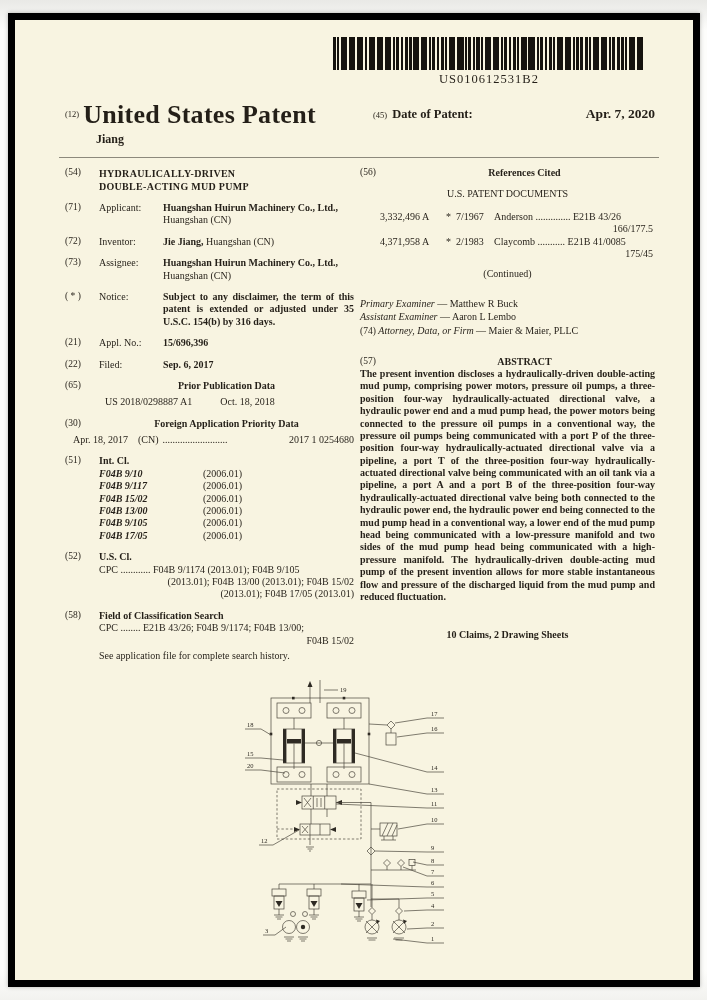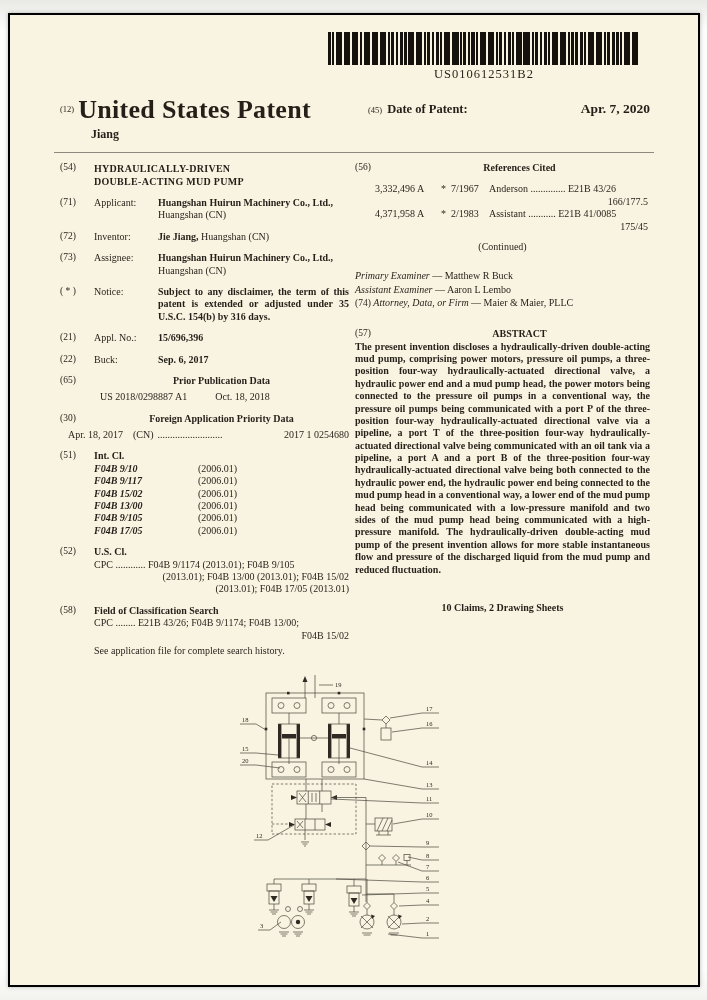--- a/index.html
+++ b/index.html
@@ -1,18 +1,18 @@
 <!DOCTYPE html>
 <html><head>
 <meta charset="utf-8">
 <style>
   * { margin:0; padding:0; box-sizing:border-box; }
   html,body { width:707px; height:1000px; }
   body { background:linear-gradient(180deg,#e9e9e6 0%,#fdfdfb 3%,#fdfdfb 97%,#f2f2ef 100%); font-family:"Liberation Serif", serif; color:#241f18; }
-  .sheet { position:absolute; left:8px; top:13px; width:692px; height:974px; background:#f8f4e1; box-shadow:0 0 4px rgba(60,60,55,.35); border:2px solid #000000; overflow:hidden; }
+  .sheet { position:absolute; left:8px; top:13px; width:692px; height:974px; background:#f8f4e1; box-shadow:0 0 4px rgba(60,60,55,.35); border:7px solid #000000; overflow:hidden; }
 
   
   .barcode { position:absolute; left:318px; top:17px; width:312px; height:33px;
     background:
       repeating-linear-gradient(90deg,#15120e 0 2px,transparent 2px 4px),
       repeating-linear-gradient(90deg,#15120e 0 3px,transparent 3px 9px),
       repeating-linear-gradient(90deg,#15120e 0 1px,transparent 1px 13px);
   }
   .barcode-label { position:absolute; left:318px; top:52px; width:312px; text-align:center; font-size:12.5px; letter-spacing:1px; }
 
@@ -123,21 +123,21 @@
     </div>
 
     <div class="sec row">
       <span class="num">(21)</span>
       <span>Appl. No.:</span>
       <span class="b">15/696,396</span>
     </div>
 
     <div class="sec row">
       <span class="num">(22)</span>
-      <span>Buck:</span>
+      <span>Filed:</span>
       <span class="b">Sep. 6, 2017</span>
     </div>
 
     <div class="sec">
       <div class="row2">
         <span class="num">(65)</span>
         <span class="b ctr">Prior Publication Data</span>
       </div>
       <div class="publine">
         <span>US 2018/0298887 A1</span>
@@ -209,34 +209,35 @@
       <div class="f58-see">See application file for complete search history.</div>
     </div>
   </div>
 
   <div class="col col-r">
 
     <div class="sec row2">
       <span class="num">(56)</span>
       <span class="b ctr">References Cited</span>
     </div>
+    <div class="ctr" style="margin-bottom:10px;">U.S. PATENT DOCUMENTS</div>
 
     <div class="refrow">
       <span>3,332,496 A</span>
       <span>*</span>
       <span>7/1967</span>
       <span><span>Anderson</span><span> .............. </span><span>E21B 43/26</span></span>
     </div>
     <div class="refcls2">166/177.5</div>
 
     <div class="refrow">
       <span>4,371,958 A</span>
       <span>*</span>
       <span>2/1983</span>
-      <span><span>Assistant</span><span> ........... </span><span>E21B 41/0085</span></span>
+      <span><span>Claycomb</span><span> ........... </span><span>E21B 41/0085</span></span>
     </div>
     <div class="refcls2">175/45</div>
 
     <div class="ctr" style="margin-top:8px;">(Continued)</div>
 
     <div class="exam">
       <div><span class="i">Primary Examiner</span> <span>— Matthew R Buck</span></div>
       <div><span class="i">Assistant Examiner</span> <span>— Aaron L Lembo</span></div>
       <div><span class="num">(74)</span> <span class="i">Attorney, Data, or Firm</span> <span>— Maier &amp; Maier, PLLC</span></div>
     </div>

